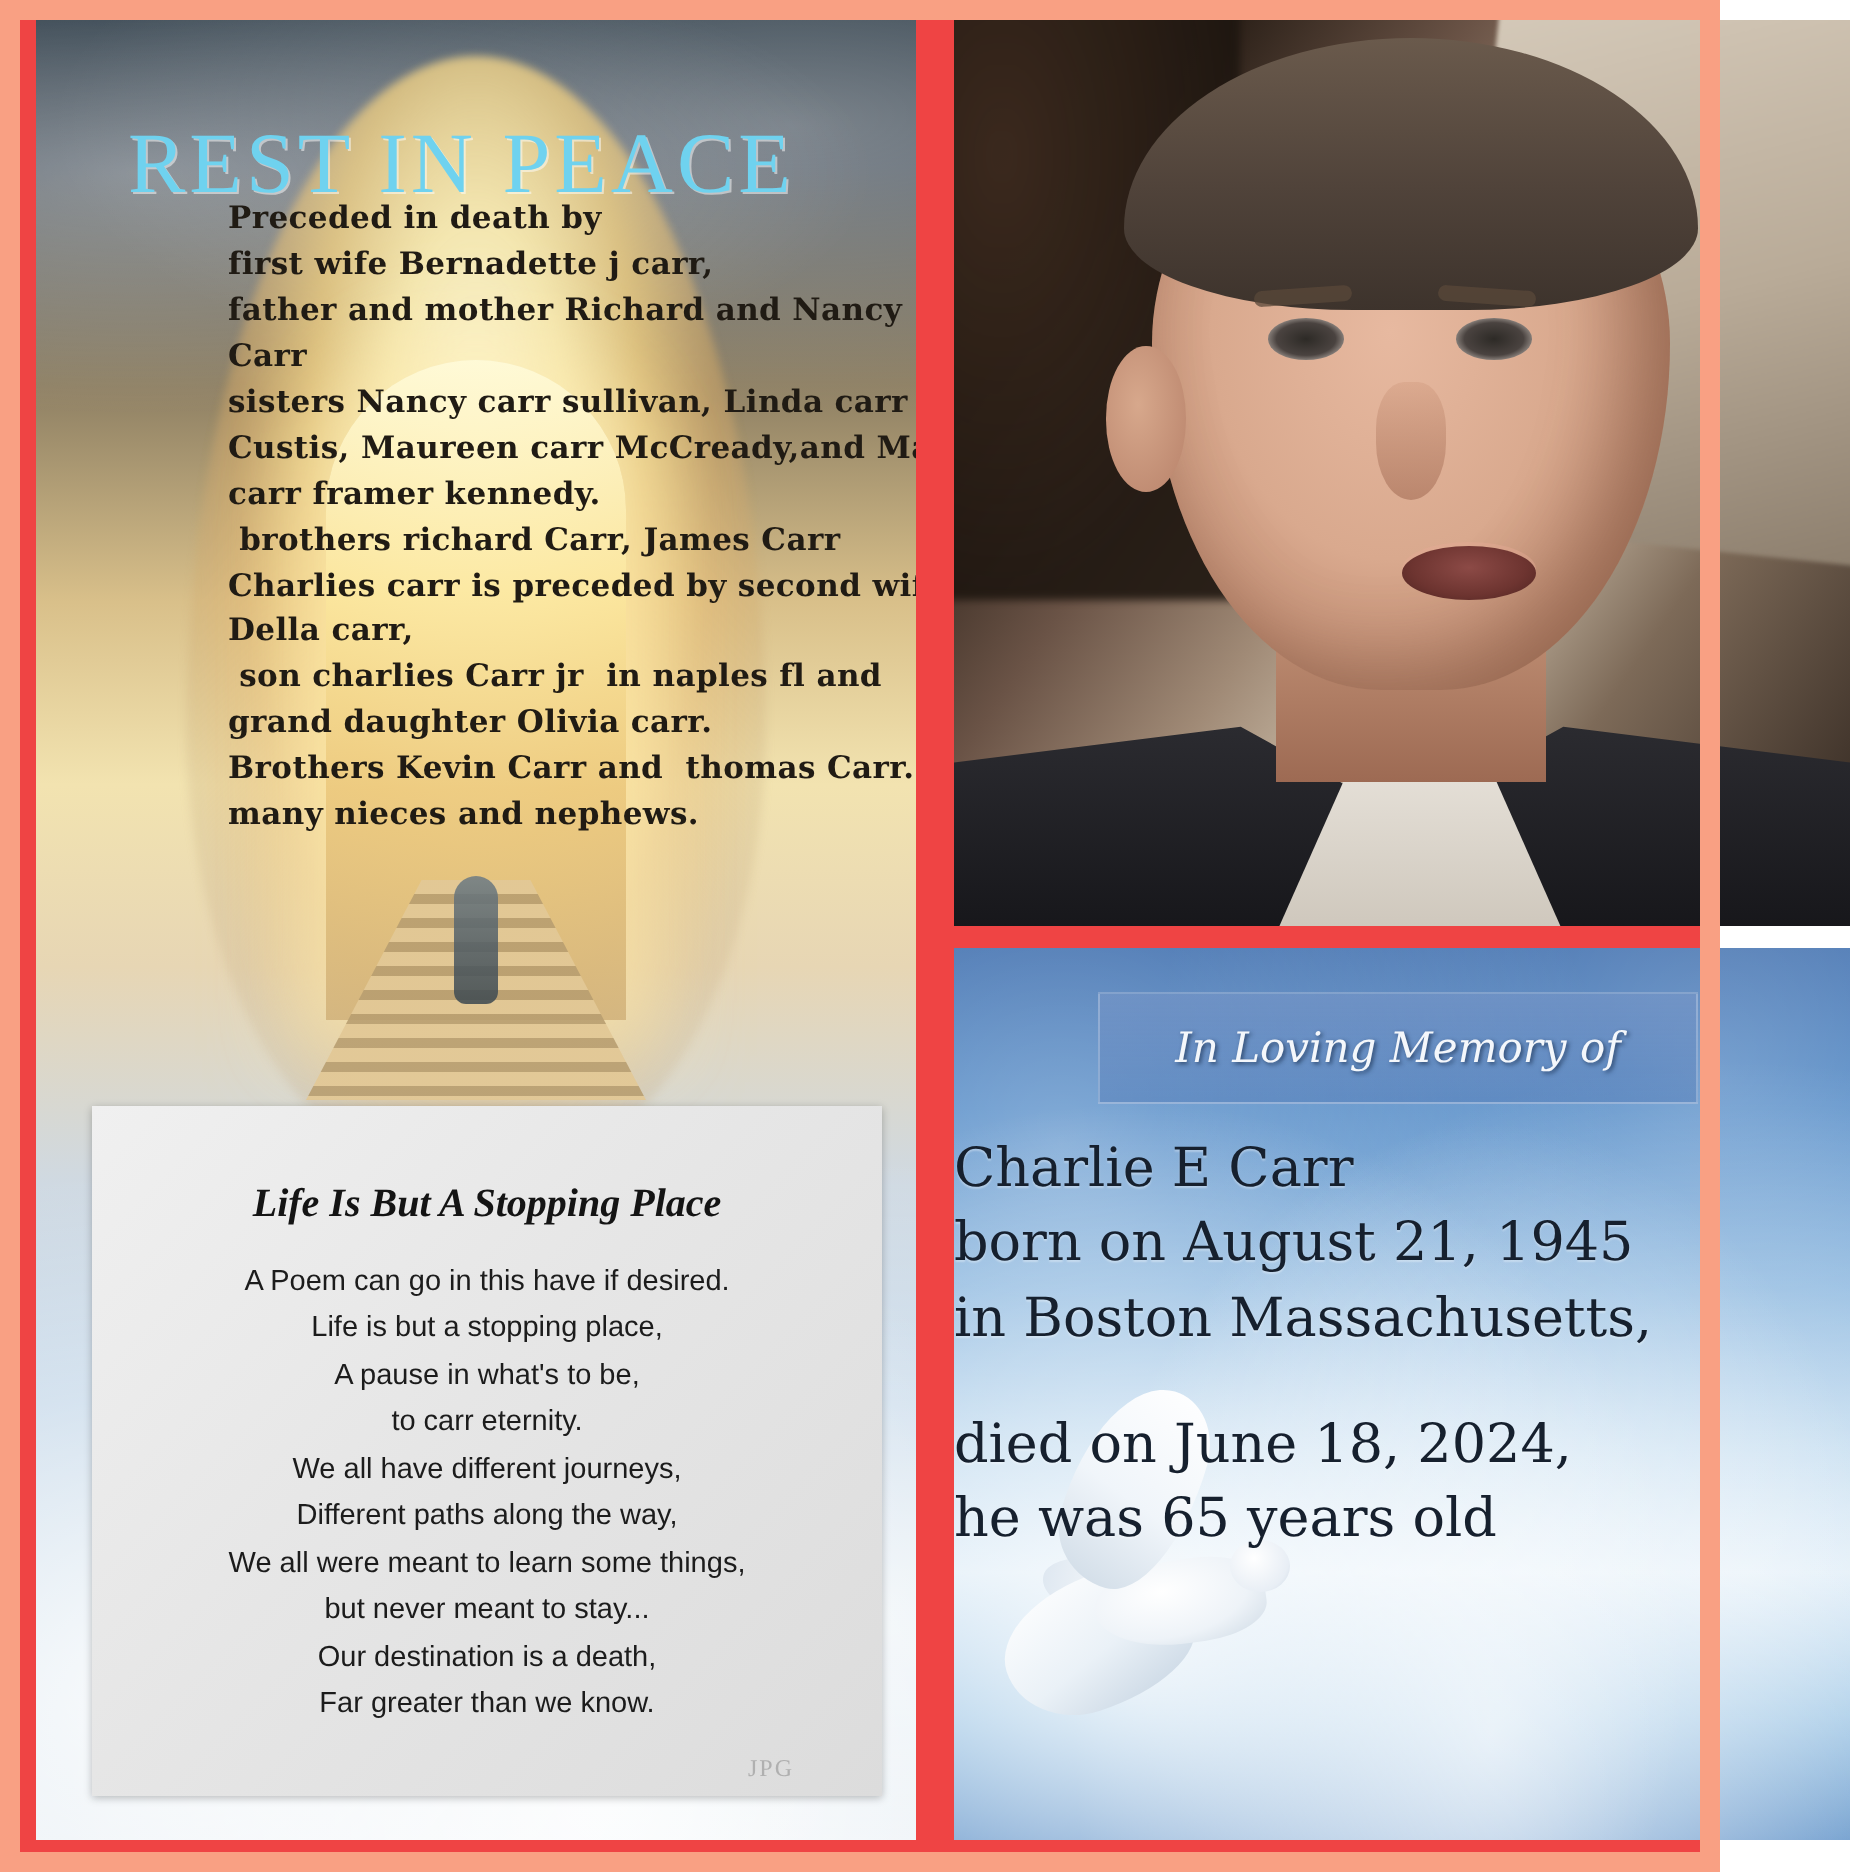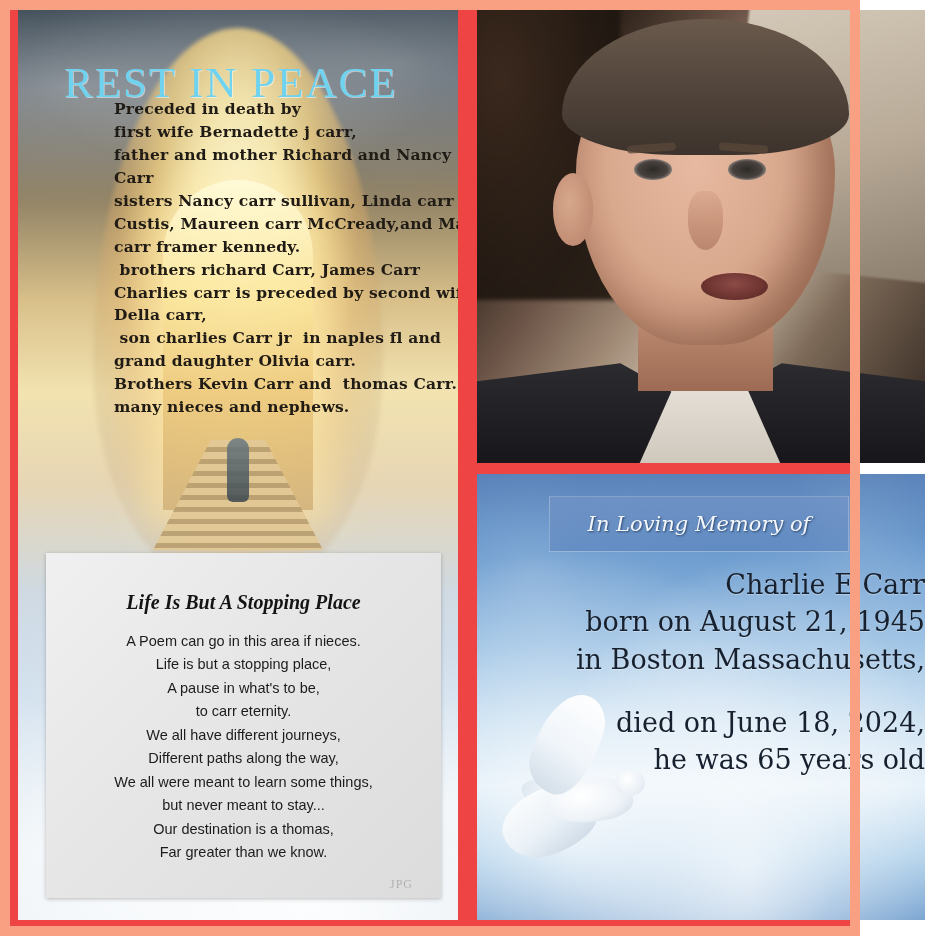--- a/index.html
+++ b/index.html
@@ -171,21 +171,21 @@
     margin-bottom: 16px;
   }
   .poem-body {
     font-family: "Liberation Sans", sans-serif;
     font-size: 14.5px;
     line-height: 1.62;
     color: #1c1c1c;
   }
   .poem-watermark {
     position: absolute;
-    right: 28px;
+    right: 44px;
     bottom: 6px;
     font-family: "Liberation Serif", serif;
     font-size: 12px;
     color: rgba(120,120,120,0.45);
     letter-spacing: 1px;
   }
 
   
   .portrait {
     position: absolute;
@@ -418,21 +418,21 @@
     font-size: 21px;
     color: #f4f7fb;
     text-shadow: 1px 1px 2px rgba(20,40,70,0.7);
     white-space: nowrap;
   }
   .memory-lines {
     position: absolute;
     left: 0;
     top: 92px;
     width: 100%;
-    text-align: right;
+    text-align: left;
     font-family: "DejaVu Serif", serif;
     color: #16202e;
     font-size: 27px;
     line-height: 1.38;
     text-shadow: 0 1px 1px rgba(255,255,255,0.35);
   }
   .memory-lines .name { font-size: 27px; }
   .memory-gap { height: 26px; }
 
   
@@ -473,29 +473,29 @@
  son charlies Carr jr  in naples fl and
 grand daughter Olivia carr.
 Brothers Kevin Carr and  thomas Carr.
 many nieces and nephews.</div>
     </div>
   </div>
 
   <div class="poem-card">
     <div class="poem-title">Life Is But A Stopping Place</div>
     <div class="poem-body">
-      <div>A Poem can go in this area if nieces.</div>
+      <div>A Poem can go in this have if desired.</div>
       <div>Life is but a stopping place,</div>
       <div>A pause in what's to be,</div>
       <div>to carr eternity.</div>
       <div>We all have different journeys,</div>
       <div>Different paths along the way,</div>
       <div>We all were meant to learn some things,</div>
       <div>but never meant to stay...</div>
-      <div>Our destination is a thomas,</div>
+      <div>Our destination is a death,</div>
       <div>Far greater than we know.</div>
     </div>
     <div class="poem-watermark">JPG</div>
   </div>
 
   <div class="portrait">
     <div class="portrait-bg"></div>
     <div class="portrait-wall"></div>
     <div class="portrait-dark-left"></div>
     <div class="suit"></div>

